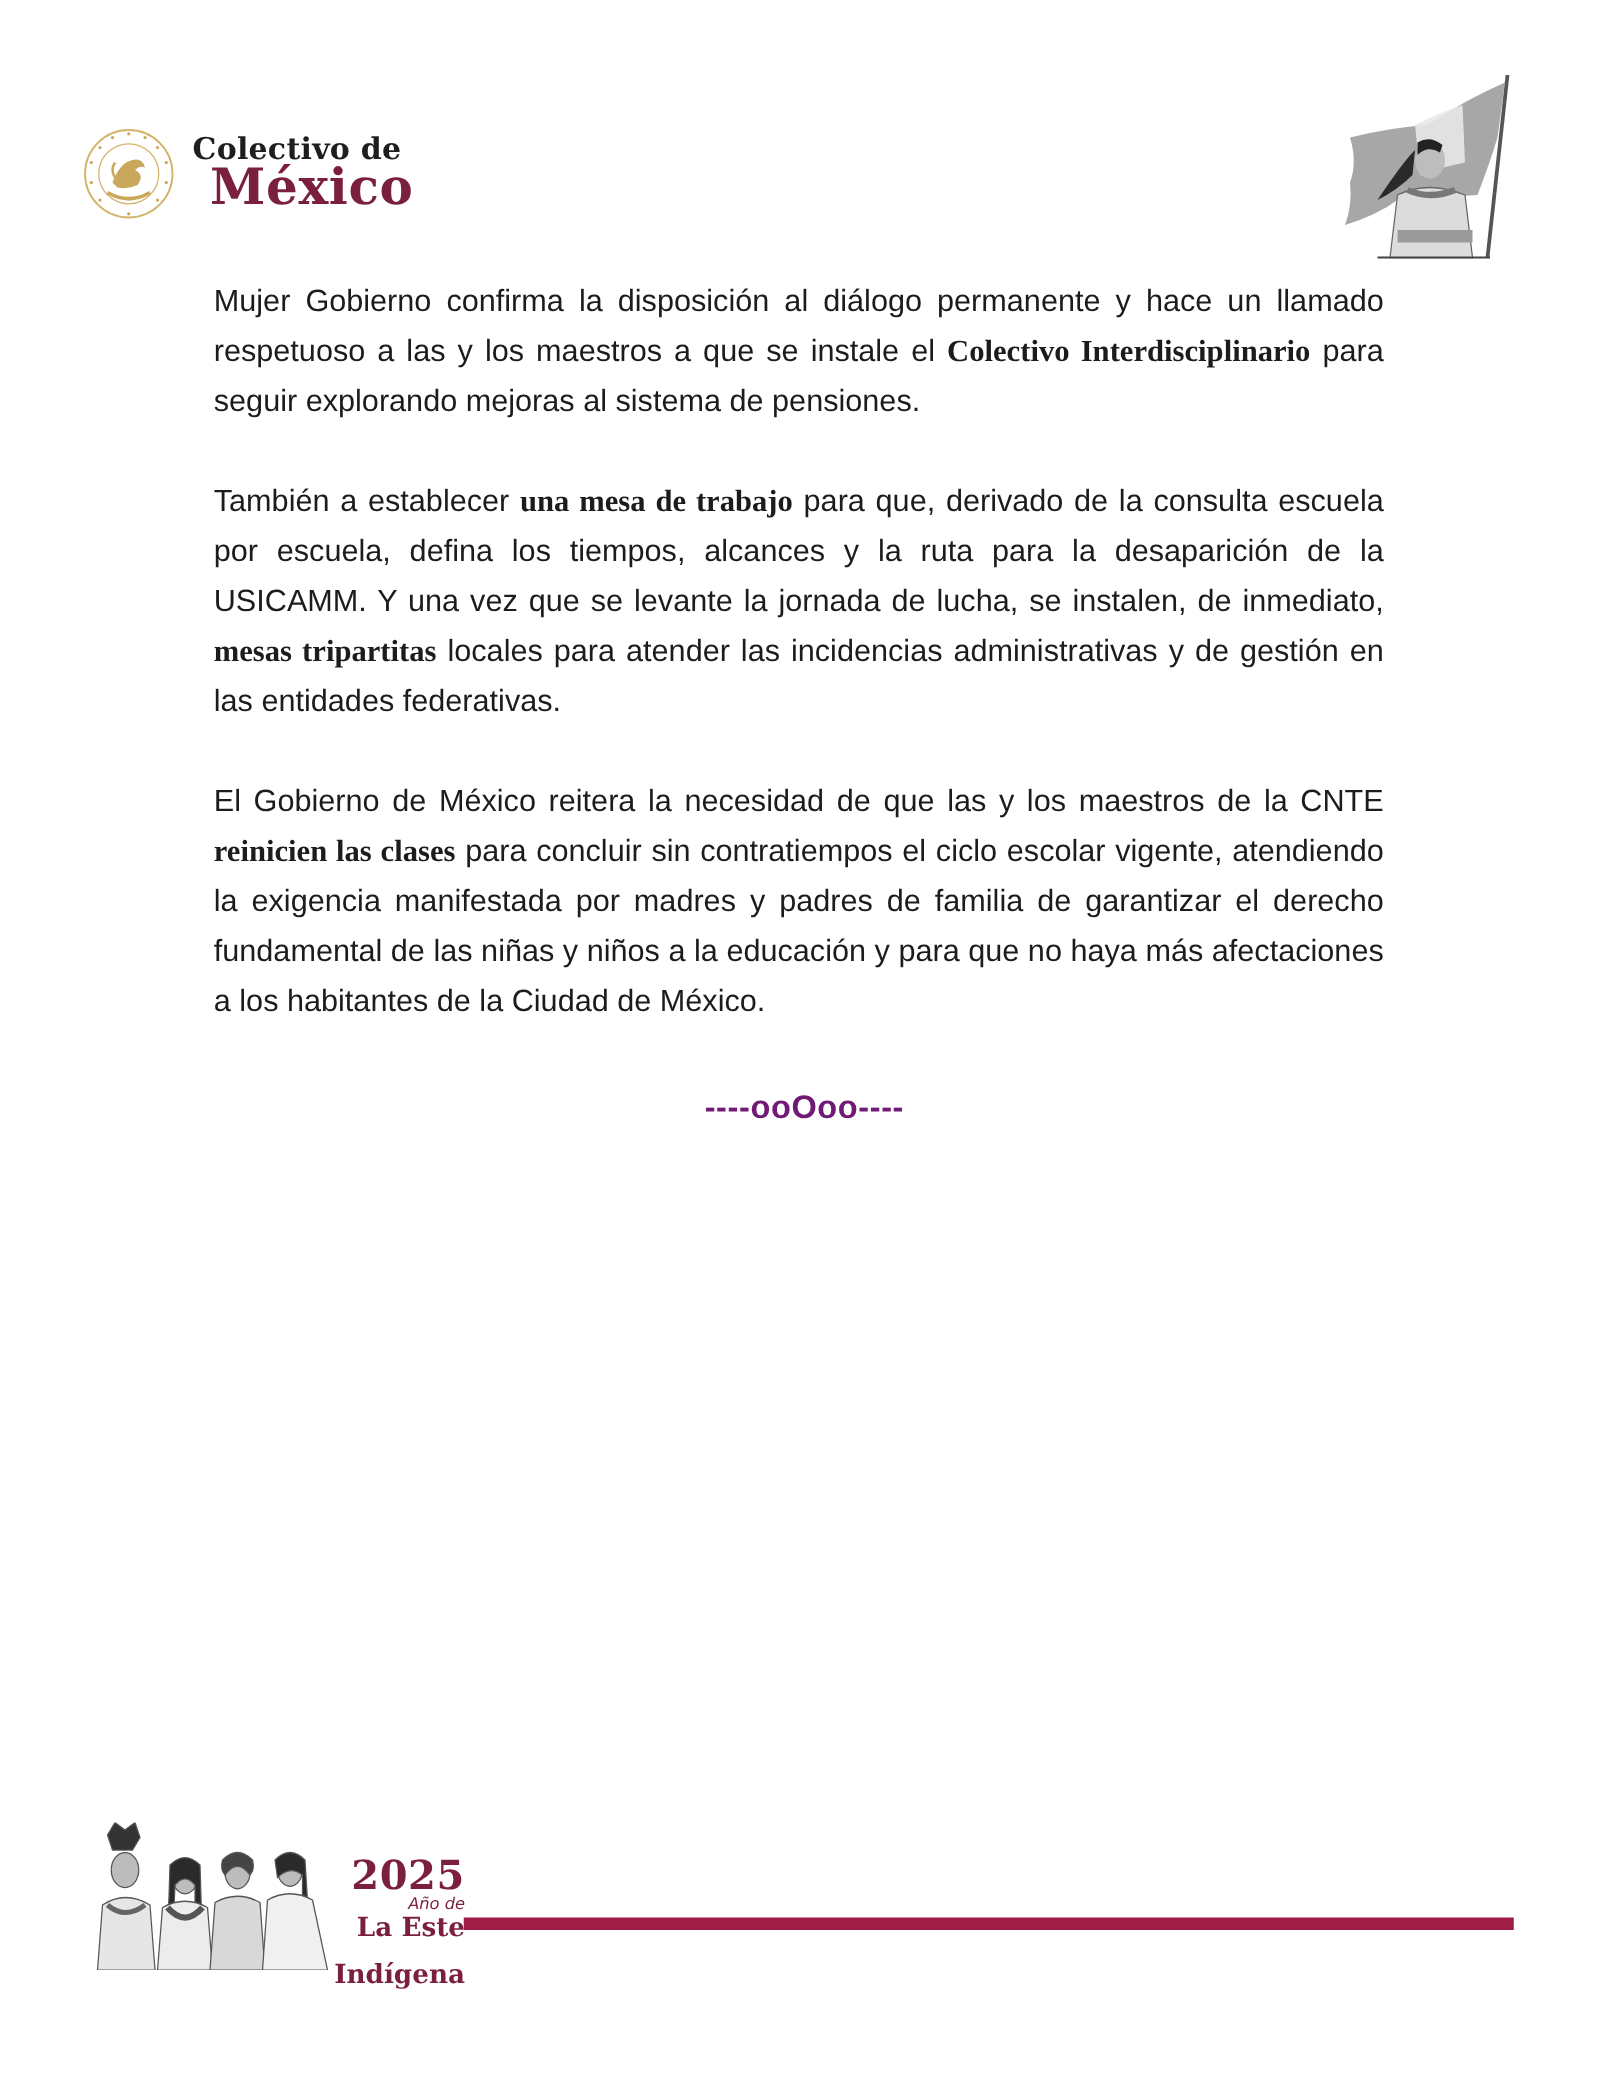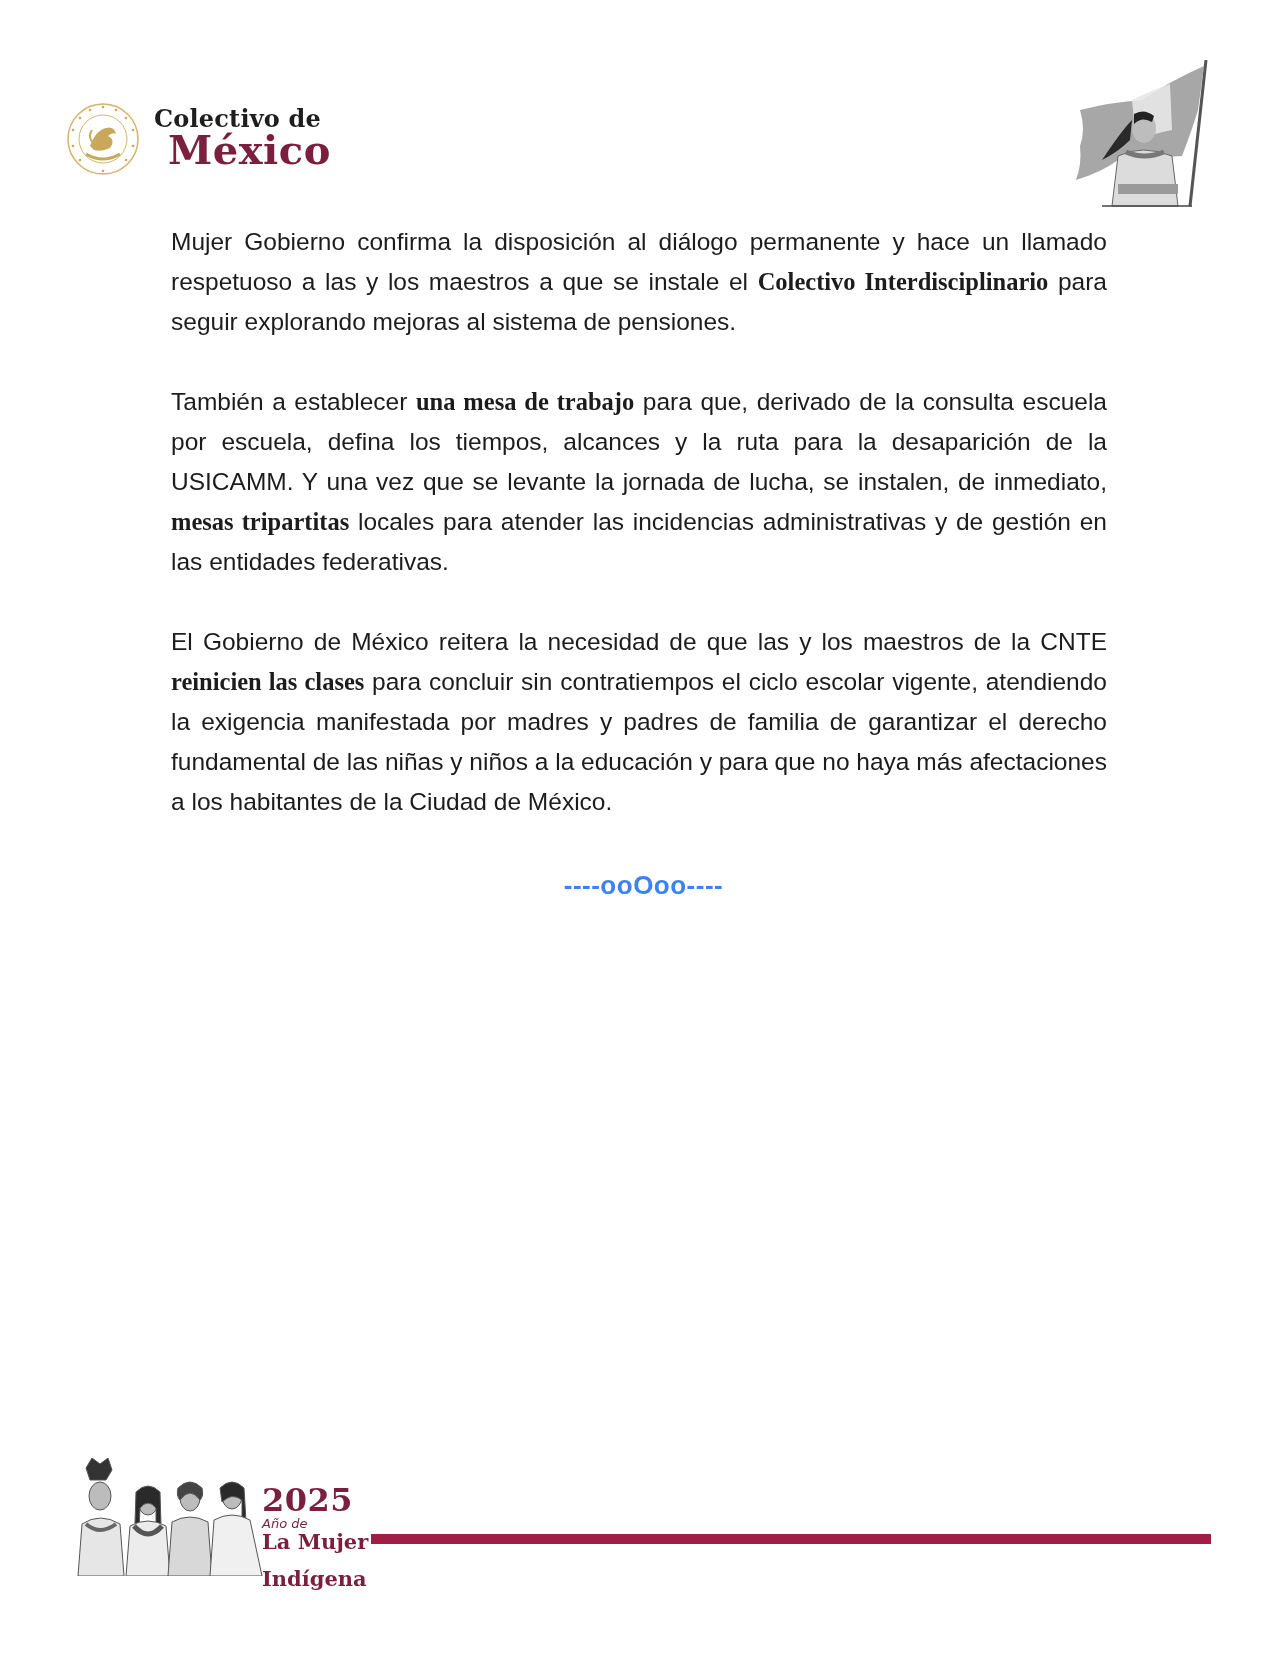--- a/index.html
+++ b/index.html
@@ -11,25 +11,25 @@
   .gob-text-top { position: absolute; left: 88px; top: 4px; font-family: "DejaVu Serif", serif; font-size: 24px; color: #1e1e1e; font-weight: 600; letter-spacing: 0.2px; white-space: nowrap; }
   .gob-text-bottom { position: absolute; left: 102px; top: 30px; font-family: "DejaVu Serif", serif; font-size: 40px; color: #7a1f3d; font-weight: bold; letter-spacing: 0.5px; white-space: nowrap; line-height: 1; }
 
   
   .heroine { position: absolute; left: 1072px; top: 60px; width: 150px; height: 150px; }
 
   
   .content { position: absolute; left: 171px; top: 222px; width: 936px; font-family: "Liberation Sans", sans-serif; font-size: 24.5px; line-height: 40px; color: #1c1c1c; }
   .content p { margin: 0 0 40px 0; text-align: justify; }
   .content b { font-weight: bold; font-family: Liberation Serif, serif; }
-  .separator { position: absolute; left: 0; right: 0; top: 870px; text-align: center; font-family: "Liberation Sans", sans-serif; font-size: 26px; font-weight: bold; color: #3b82f6; letter-spacing: 0.5px; }
+  .separator { position: absolute; left: 0; right: 0; top: 870px; text-align: center; font-family: "Liberation Sans", sans-serif; font-size: 26px; font-weight: bold; color: #701a75; letter-spacing: 0.5px; }
 
   
   .women { position: absolute; left: 72px; top: 1458px; width: 192px; height: 118px; }
-  .year-block { position: absolute; left: 262px; top: 1484px; width: 110px; text-align: left; font-family: "DejaVu Serif", serif; color: #7a1f3d; line-height: 1; }
+  .year-block { position: absolute; left: 262px; top: 1484px; width: 110px; text-align: right; font-family: "DejaVu Serif", serif; color: #7a1f3d; line-height: 1; }
   .year { font-size: 32px; font-weight: bold; letter-spacing: 0.5px; }
   .ano { font-size: 13px; font-family: "DejaVu Sans", sans-serif; margin-top: 1px; font-style: italic; }
   .mujer { font-size: 21px; font-weight: bold; margin-top: 1px; }
   .indigena { font-size: 21px; font-weight: bold; margin-top: 16px; }
   .footer-bar { position: absolute; left: 371px; top: 1534px; width: 840px; height: 10px; background: #9e1e45; }
 </style>
 </head>
 <body>
 
 <div class="gob-logo">
@@ -94,17 +94,17 @@
     <path d="M96 118 L100 64 Q118 54 136 64 L140 118 Z" fill="#d8d8d8"></path>
     <ellipse cx="160" cy="38" rx="10" ry="13"></ellipse>
     <path d="M148 30 Q160 18 172 30 L176 96 L170 96 L170 42 Q160 34 150 44 Z" fill="#2a2a2a"></path>
     <path d="M138 118 L142 62 Q160 52 178 62 L190 118 Z" fill="#f0f0f0"></path>
   </g>
 </svg>
 
 <div class="year-block">
   <div class="year">2025</div>
   <div class="ano">Año de</div>
-  <div class="mujer">La Mujer</div>
+  <div class="mujer">La Este</div>
   <div class="indigena">Indígena</div>
 </div>
 
 <div class="footer-bar"></div>
 
 </body></html>

